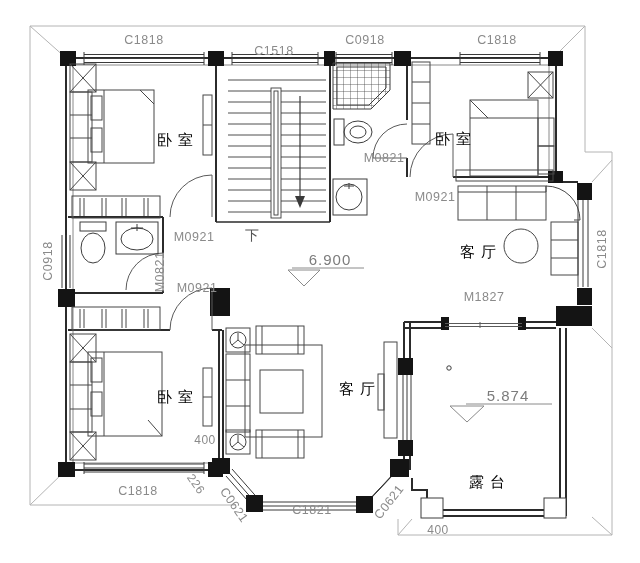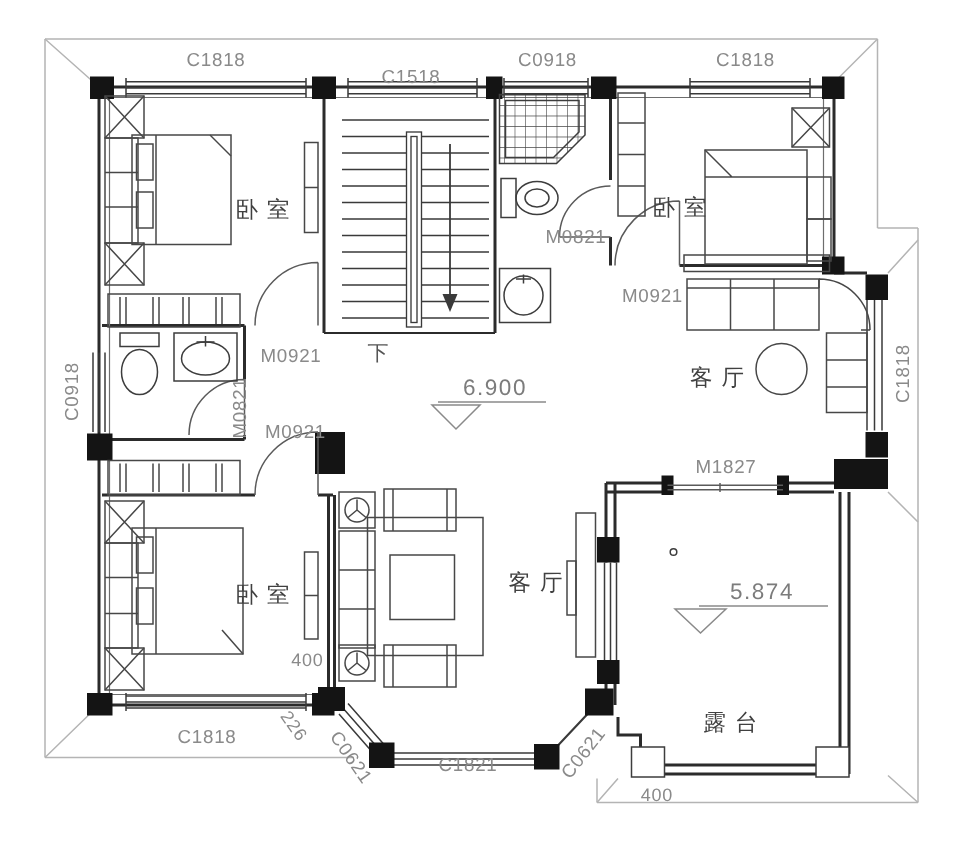--- a/index.html
+++ b/index.html
@@ -4,21 +4,21 @@
 <style>
   html,body{margin:0;padding:0;background:#fff;}
   #plan{position:relative;width:640px;height:563px;background:#ffffff;overflow:hidden;
         font-family:"Liberation Sans", sans-serif;}
   #linework{position:absolute;left:0;top:0;}
   .lbl{position:absolute;color:#8a8a8a;font-size:12.5px;white-space:nowrap;
        transform:translate(-50%,-50%);letter-spacing:.5px;}
   .rot90{transform:translate(-50%,-50%) rotate(-90deg);}
   .rotP55{transform:translate(-50%,-50%) rotate(55deg);}
   .rotM55{transform:translate(-50%,-50%) rotate(-52deg);}
-  .room{position:absolute;color:#404040;font-size:15px;letter-spacing:6px;white-space:nowrap;
+  .room{position:absolute;color:#000000;font-size:15px;letter-spacing:6px;white-space:nowrap;
         transform:translate(-50%,-50%);}
   .dim{font-size:12px;color:#8a8a8a;}
   .elev{font-size:15px;color:#7c7c7c;letter-spacing:1px;}
   #watermark{position:absolute;left:322px;top:272px;transform:translate(-50%,-50%);
        font-family:"Liberation Serif", serif;font-size:64px;font-weight:600;
        color:rgba(206,32,30,0.9);letter-spacing:5px;white-space:nowrap;z-index:5;}
   .stairlbl{position:absolute;color:#555;font-size:14px;transform:translate(-50%,-50%);}
 </style>
 </head>
 <body>
@@ -233,21 +233,21 @@
   <div class="lbl" style="left:138px;top:491px">C1818</div>
   <div class="lbl rotP55" style="left:234px;top:505px">C0621</div>
   <div class="lbl" style="left:312px;top:510px">C1821</div>
   <div class="lbl rotM55" style="left:389px;top:502px">C0621</div>
 
   <div class="lbl" style="left:194px;top:237px">M0921</div>
   <div class="lbl" style="left:197px;top:288px">M0921</div>
   <div class="lbl rot90" style="left:160px;top:272px">M0821</div>
   <div class="lbl" style="left:384px;top:158px">M0821</div>
   <div class="lbl" style="left:435px;top:197px">M0921</div>
-  <div class="lbl" style="left:484px;top:311px">M1827</div>
+  <div class="lbl" style="left:484px;top:297px">M1827</div>
 
   <div class="lbl dim" style="left:205px;top:440px">400</div>
   <div class="lbl dim rotP55" style="left:196px;top:484px">226</div>
   <div class="lbl dim" style="left:438px;top:530px">400</div>
 
   <div class="lbl elev" style="left:330px;top:259px">6.900</div>
   <div class="lbl elev" style="left:508px;top:395px">5.874</div>
 
   <div class="room" style="left:178px;top:140px">卧室</div>
   <div class="room" style="left:456px;top:139px">卧室</div>

